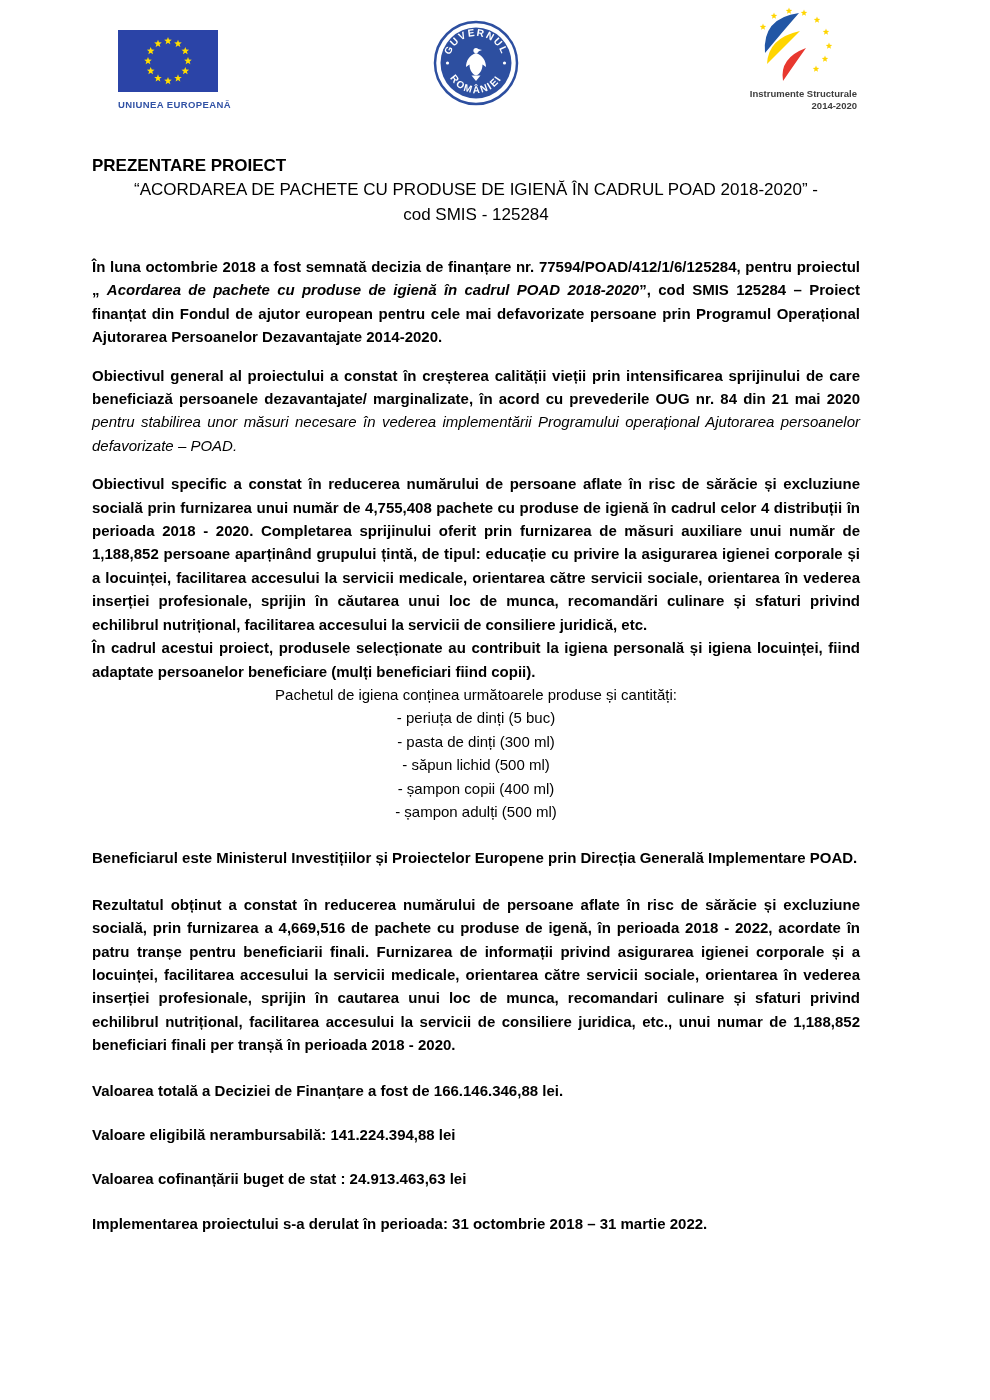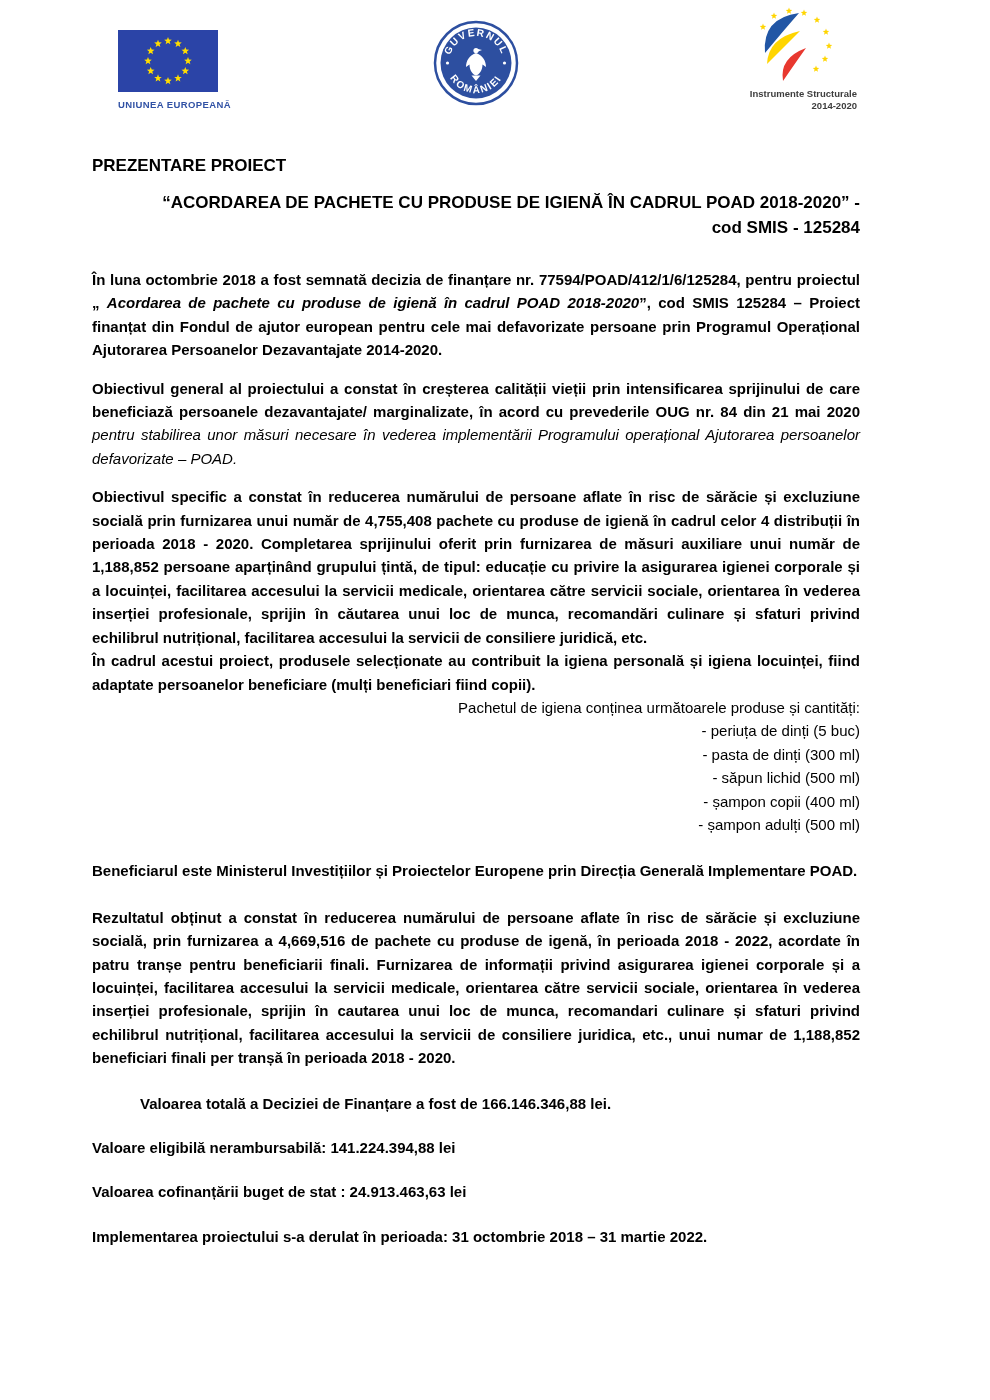--- a/index.html
+++ b/index.html
@@ -10,27 +10,27 @@
   .header { position:relative; height:118px; }
   .logo-eu { position:absolute; left:118px; top:30px; width:120px; text-align:left; }
   .logo-eu .eu-label { margin-top:3px; font-size:9.5px; font-weight:bold; color:#3152a5; letter-spacing:0.4px; white-space:nowrap; }
   .logo-gov { position:absolute; left:433px; top:20px; }
   .logo-is { position:absolute; left:703px; top:6px; width:154px; text-align:right; }
   .logo-is .is-label { font-size:9.5px; font-weight:bold; color:#3d3d3d; line-height:12px; }
 
   
   .content { margin-left:92px; margin-right:130px; font-size:15px; line-height:23.4px; }
   .doc-title { text-align:left; font-weight:bold; font-size:17px; margin-top:37px; line-height:22px; }
-  .doc-subtitle { text-align:right; font-weight:bold; font-size:17px; line-height:25px; margin-top:13px; }
+  .doc-subtitle { text-align:center; font-weight:normal; font-size:17px; line-height:25px; margin-top:0; }
   .para { text-align:justify; margin-top:15px; }
   .para.first { margin-top:28px; }
-  .line { text-align:right; margin:0; }
+  .line { text-align:center; margin:0; }
   .gap-top { margin-top:23px; }
   .bold-line { font-weight:bold; margin-top:21px; }
-  .bold-line.big-gap { margin-top:22px;margin-left:48px; }
+  .bold-line.big-gap { margin-top:22px; }
 
   .run-b { font-weight:bold; }
   .run-i { font-style:italic; }
   .run-bi { font-weight:bold; font-style:italic; }
   .run-r { font-weight:bold; }
 </style>
 </head>
 <body>
 
 <div class="page">

